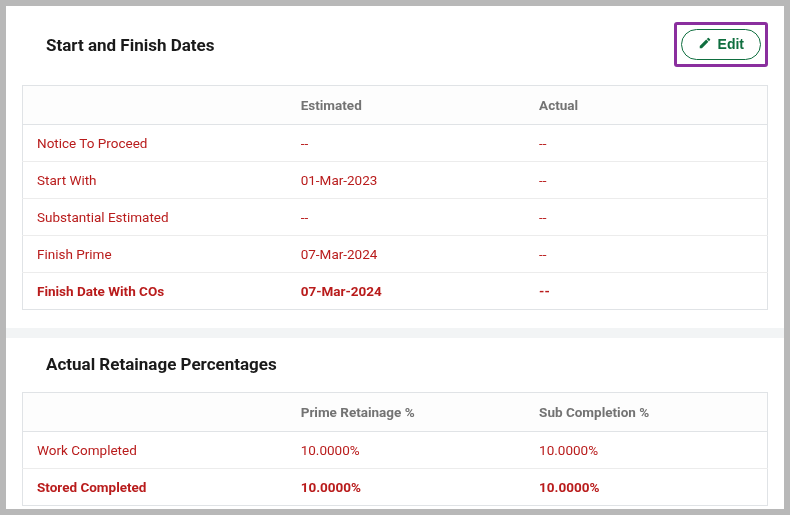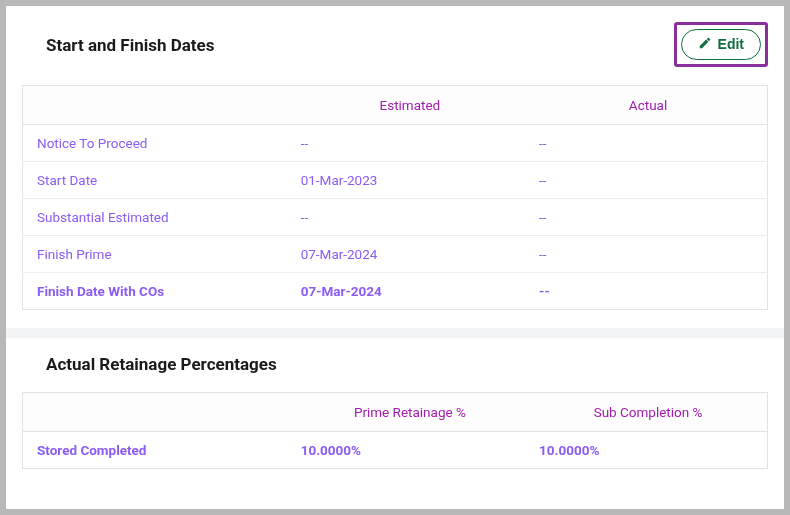--- a/index.html
+++ b/index.html
@@ -64,35 +64,35 @@
       padding: 4px;
       border-radius: 3px;
     }
     .data-table {
       width: 100%;
       border-collapse: collapse;
       border: 1px solid #e0e3e6;
       font-size: 13.5px;
     }
     .data-table th {
-      text-align: center;
-      font-weight: 400;
-      color: #a21caf;
+      text-align: left;
+      font-weight: 700;
+      color: #737373;
       padding: 11px 10px;
       border-bottom: 1px solid #e0e3e6;
       background: #fdfdfd;
     }
     .data-table th:first-child,
     .data-table td:first-child {
       padding-left: 14px;
     }
     .data-table td {
       padding: 10px 10px;
       border-bottom: 1px solid #ececec;
-      color: #8b5cf6;
+      color: #b91c1c;
     }
     .data-table tr:last-child td {
       border-bottom: none;
       font-weight: bold;
     }
     .col-label { width: 36%; }
     .col-1 { width: 32%; }
     .col-2 { width: 32%; }
   </style>
 </head>
@@ -123,21 +123,21 @@
           <th class="col-2">Actual</th>
         </tr>
       </thead>
       <tbody>
         <tr>
           <td>Notice To Proceed</td>
           <td>--</td>
           <td>--</td>
         </tr>
         <tr>
-          <td>Start Date</td>
+          <td>Start With</td>
           <td>01-Mar-2023</td>
           <td>--</td>
         </tr>
         <tr>
           <td>Substantial Estimated</td>
           <td>--</td>
           <td>--</td>
         </tr>
         <tr>
           <td>Finish Prime</td>
@@ -163,20 +163,25 @@
     <table class="data-table">
       <thead>
         <tr>
           <th class="col-label"></th>
           <th class="col-1">Prime Retainage %</th>
           <th class="col-2">Sub Completion %</th>
         </tr>
       </thead>
       <tbody>
         <tr>
+          <td>Work Completed</td>
+          <td>10.0000%</td>
+          <td>10.0000%</td>
+        </tr>
+        <tr>
           <td>Stored Completed</td>
           <td>10.0000%</td>
           <td>10.0000%</td>
         </tr>
       </tbody>
     </table>
   </div>
 
 </div>
 

